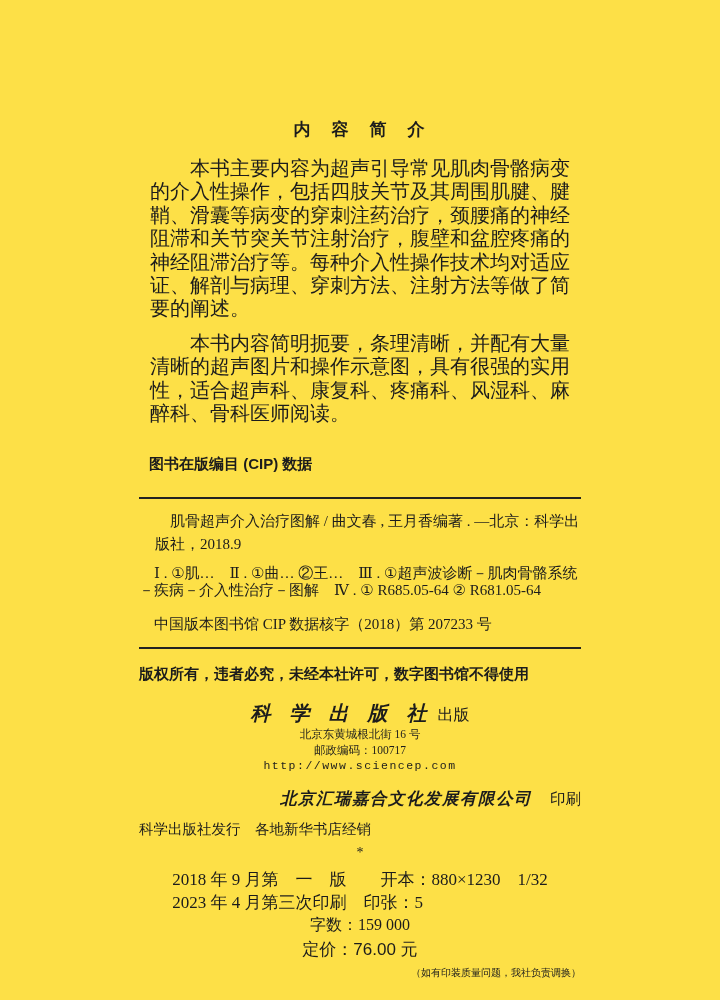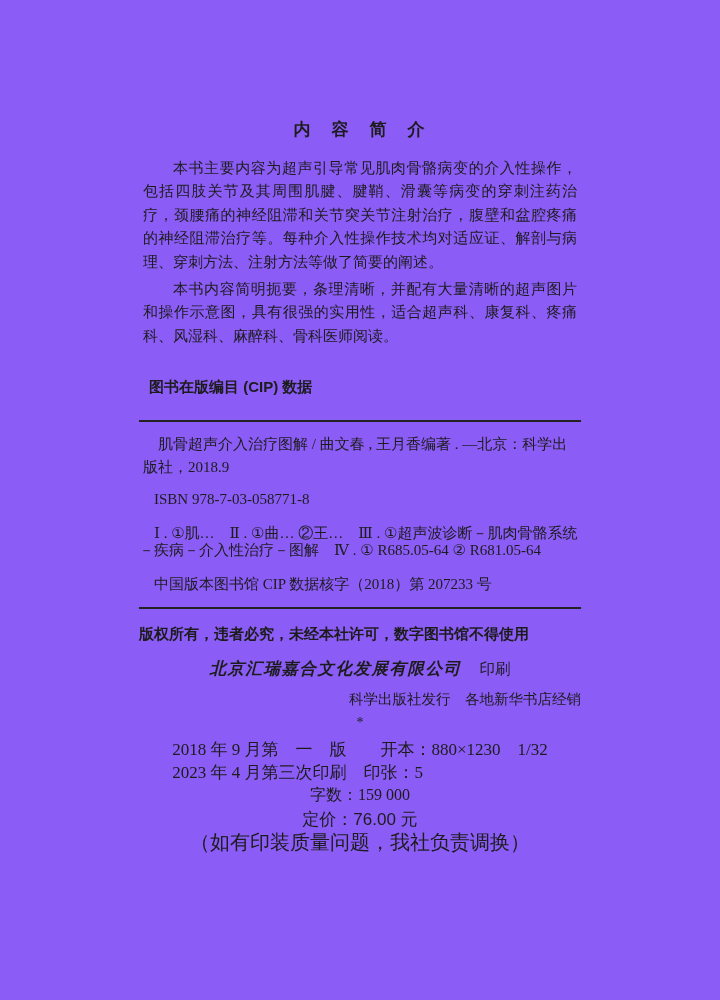--- a/index.html
+++ b/index.html
@@ -2,62 +2,62 @@
 <html><head>
 <meta charset="utf-8">
 <style>
   html, body { margin: 0; padding: 0; }
   body { background: #ffffff; }
   .page {
     position: relative;
     width: 720px;
     height: 1000px;
     margin: 0 auto;
-    background: #8b5cf6;
+    background: #fde047;
     color: #1c1c1c;
     font-family: "Liberation Serif", "DejaVu Serif", serif;
     overflow: hidden;
   }
   .content {
     width: 442px;
     margin: 0 auto;
     padding-top: 118px;
   }
   .intro-title {
     font-size: 17px;
     font-weight: bold;
     text-align: center;
     margin: 0 0 16px 0;
     letter-spacing: 2px;
   }
   .intro p {
-    font-size: 15px;
+    font-size: 20px;
     line-height: 23.4px;
     text-align: justify;
     text-indent: 2em;
-    margin: 4px;
+    margin: 11px;
   }
   .cip-section { margin-top: 30px; }
   .cip-header {
     font-family: "Liberation Sans", "DejaVu Sans", sans-serif;
     font-weight: bold;
     font-size: 15px;
     padding-left: 10px;
     margin: 0 0 23px 0;
   }
   .rule {
     border: none;
     border-top: 2px solid #222;
     margin: 0;
   }
   .cip-body {
     padding: 11px 0 12px 0;
     font-size: 15px;
   }
-  .cip-entry   { text-indent: 1em; margin: 0 0 9px 4px;  line-height: 23px; }
+  .cip-entry   { text-indent: 1em; margin: 0 0 9px 16px;  line-height: 23px; }
   .cip-isbn    { padding-left: 1em; margin: 0 0 15px 0; line-height: 22px; }
   .cip-class   { text-indent: 1em; margin: 0 0 14px 0; line-height: 17px; }
   .cip-registry{ padding-left: 1em; margin: 0; line-height: 22px; }
   .credits {
     margin-top: 15px;
     text-align: center;
     font-size: 14.5px;
     line-height: 25px;
     font-style: italic;
     font-weight: 500;
@@ -80,79 +80,87 @@
   .pub-address, .pub-postcode {
     font-size: 11.5px;
     line-height: 15.5px;
   }
   .pub-website {
     font-family: "Liberation Mono", "DejaVu Sans Mono", monospace;
     font-size: 11.5px;
     letter-spacing: 1.5px;
     line-height: 16px;
   }
-  .printer { margin-top: 14px; text-align: center; line-height: 22px; }
+  .printer { margin-top: 14px; text-align: right; line-height: 22px; }
   .printer-name {
     font-size: 16.5px;
     font-weight: bold;
     font-style: italic;
     letter-spacing: 1.5px;
   }
   .printer-suffix { font-size: 15.5px; margin-left: 14px; }
-  .distribution { margin-top: 9px; text-align: right; font-size: 14.5px; line-height: 20px; }
+  .distribution { margin-top: 9px; text-align: left; font-size: 14.5px; line-height: 20px; }
   .separator { margin-top: 7px; text-align: center; font-size: 14px; line-height: 14px; }
   .edition { margin-top: 9px; }
   .edition-left {
     width: fit-content;
     margin: 0 auto;
     font-size: 17px;
     line-height: 22.5px;
     text-align: left;
   }
   .edition-center { text-align: center; font-size: 16px; line-height: 22px; }
   .price {
     text-align: center;
     font-family: "Liberation Sans", "DejaVu Sans", sans-serif;
     font-weight: normal;
     font-size: 17px;
     line-height: 21px;
     margin-top: 3px;
   }
-  .note { text-align: center; font-size: 20px; line-height: 21px; margin-top: 2px; }
+  .note { text-align: right; font-size: 10px; line-height: 21px; margin-top: 2px; }
 </style>
 </head>
 <body>
 
 <div class="page">
   <div class="content">
 
     <h1 class="intro-title">内　容　简　介</h1>
 
     <div class="intro">
       <p>本书主要内容为超声引导常见肌肉骨骼病变的介入性操作，包括四肢关节及其周围肌腱、腱鞘、滑囊等病变的穿刺注药治疗，颈腰痛的神经阻滞和关节突关节注射治疗，腹壁和盆腔疼痛的神经阻滞治疗等。每种介入性操作技术均对适应证、解剖与病理、穿刺方法、注射方法等做了简要的阐述。</p>
       <p>本书内容简明扼要，条理清晰，并配有大量清晰的超声图片和操作示意图，具有很强的实用性，适合超声科、康复科、疼痛科、风湿科、麻醉科、骨科医师阅读。</p>
     </div>
 
     <div class="cip-section">
       <div class="cip-header">图书在版编目 (CIP) 数据</div>
       <hr class="rule">
       <div class="cip-body">
         <p class="cip-entry">肌骨超声介入治疗图解 / 曲文春 , 王月香编著 . —北京：科学出版社，2018.9</p>
-        <p class="cip-isbn">ISBN 978-7-03-058771-8</p>
         <p class="cip-class">Ⅰ . ①肌…　Ⅱ . ①曲… ②王…　Ⅲ . ①超声波诊断－肌肉骨骼系统－疾病－介入性治疗－图解　Ⅳ . ① R685.05-64 ② R681.05-64</p>
         <p class="cip-registry">中国版本图书馆 CIP 数据核字（2018）第 207233 号</p>
       </div>
       <hr class="rule">
     </div>
 
     <div class="credits">
     </div>
 
     <div class="copyright">版权所有，违者必究，未经本社许可，数字图书馆不得使用</div>
 
+    <div class="publisher">
+      <div class="pub-line">
+        <span class="pub-name">科 学 出 版 社</span>
+        <span class="pub-suffix">出版</span>
+      </div>
+      <div class="pub-address">北京东黄城根北街 16 号</div>
+      <div class="pub-postcode">邮政编码：100717</div>
+      <div class="pub-website">http://www.sciencep.com</div>
+    </div>
 
     <div class="printer">
       <span class="printer-name">北京汇瑞嘉合文化发展有限公司</span>
       <span class="printer-suffix">印刷</span>
     </div>
 
     <div class="distribution">科学出版社发行　各地新华书店经销</div>
 
     <div class="separator">*</div>
 

